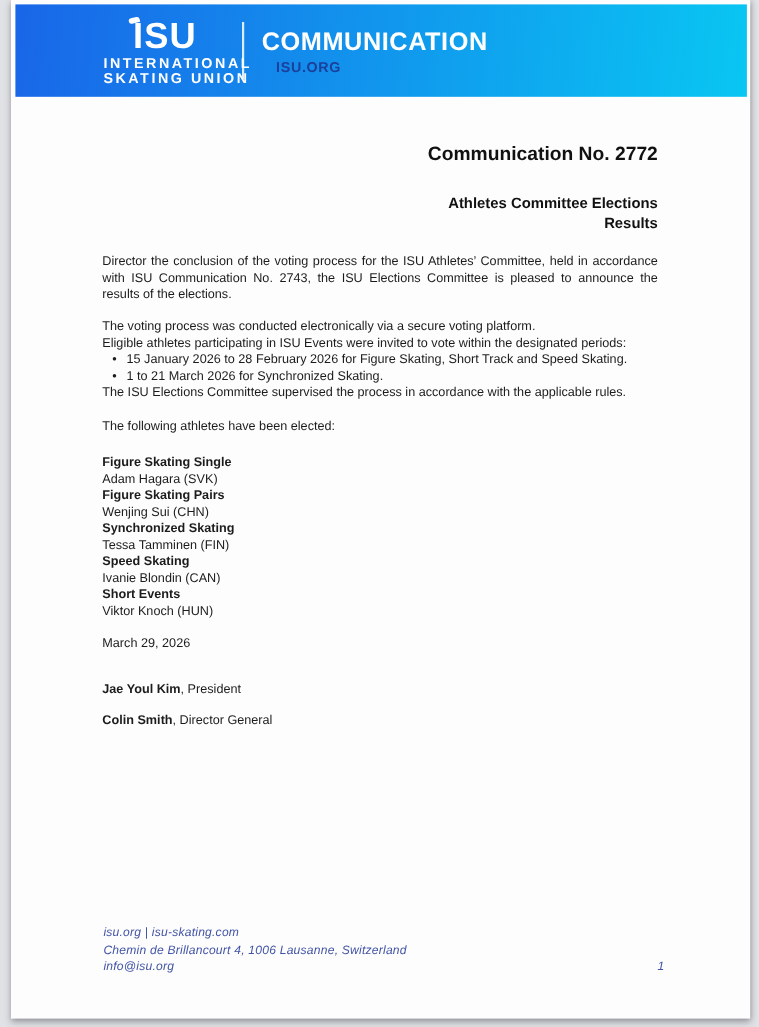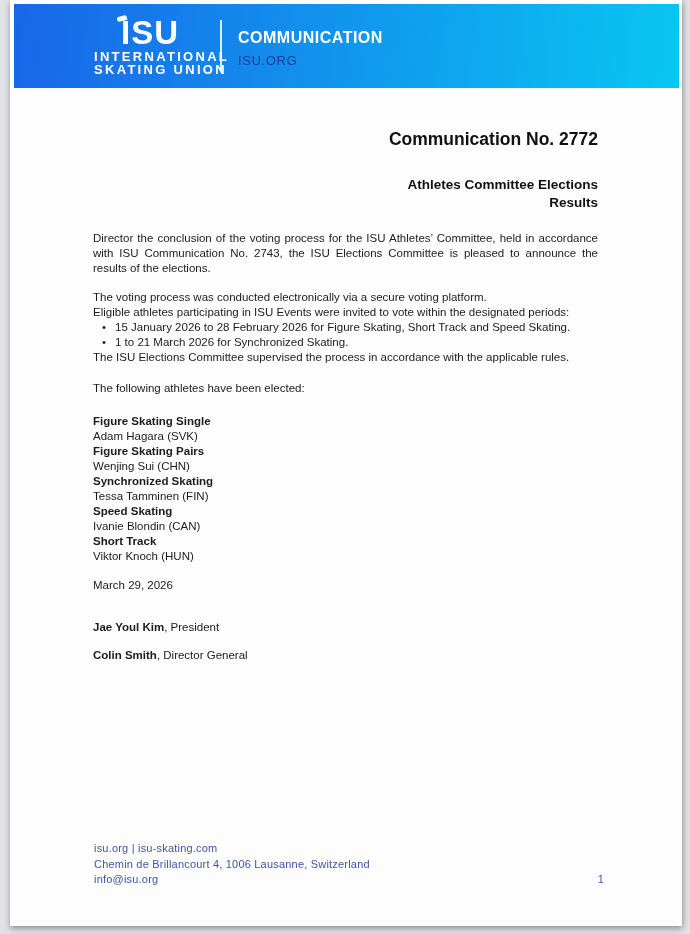--- a/index.html
+++ b/index.html
@@ -30,22 +30,22 @@
     font-size:33px; font-weight:800; line-height:30px; letter-spacing:1px;
     position:relative; display:inline-block;
   }
   .logo-isu::before {             
     content:""; position:absolute; left:-4px; top:-2px;
     width:10px; height:5px; background:#fff; border-radius:3px 3px 0 3px;
     transform:rotate(-14deg);
   }
   .logo-sub { font-size:13px; font-weight:700; letter-spacing:2.3px; line-height:9px; margin-top:4px; white-space:nowrap; }
   .banner-divider { width:2px; height:52px; background:rgba(255,255,255,.85); margin:0 16px 0 14px; flex:none; }
-  .banner-title { font-size:16px; font-weight:800; letter-spacing:.5px; line-height:25px; }
-  .banner-subtitle { font-size:13px; font-weight:400; letter-spacing:.6px; color:#1b3f9a; margin-top:3px; }
+  .banner-title { font-size:23px; font-weight:800; letter-spacing:.5px; line-height:25px; }
+  .banner-subtitle { font-size:13px; font-weight:700; letter-spacing:.6px; color:#1b3f9a; margin-top:3px;margin-left:13px; }
   
   .content {
     position:absolute; left:0; top:88px; right:0;
     padding:0 84px 0 83px;
     color:#1c1c1c;
     font-size:11.5px; line-height:15px;
   }
   .doc-title { margin-top:44px; text-align:right; font-size:17.5px; font-weight:700; color:#111; }
   .doc-subtitle { margin-top:29px; text-align:right; font-size:13.5px; font-weight:700; line-height:18px; color:#111; }
   .para { margin-top:14px; }
@@ -54,21 +54,21 @@
   .bullet-dot { width:22px; padding-left:9px; flex:none; }
   .elected-block { }
   .bold { font-weight:700; }
   .sig { margin-top:13px; }
   .sig.first { margin-top:27px; }
   
   .footer {
     position:absolute; left:84px; right:78px; top:841px;
     display:flex; justify-content:space-between; align-items:flex-end;
     color:var(--footer-color,#4254a6);
-    font-size:11px; line-height:15.5px; letter-spacing:.2px;
+    font-size:11px; line-height:15.5px; letter-spacing:.2px;font-style:italic;
   }
   .page-number { font-size:11px; margin-top:2px; }
 </style>
 </head>
 <body>
 
 <div class="page">
 
   <div class="banner" style="--grad-left: #1966e8; --grad-right: #09c6f2;">
     <div class="logo-block">
@@ -120,21 +120,21 @@
     </div>
     <div class="elected-block">
       <div class="bold">Synchronized Skating</div>
       <div>Tessa Tamminen (FIN)</div>
     </div>
     <div class="elected-block">
       <div class="bold">Speed Skating</div>
       <div>Ivanie Blondin (CAN)</div>
     </div>
     <div class="elected-block">
-      <div class="bold">Short Track</div>
+      <div class="bold">Short Events</div>
       <div>Viktor Knoch (HUN)</div>
     </div>
 
 
     <div class="para">March 29, 2026</div>
 
     <div class="sig first"><span class="bold">Jae Youl Kim</span><span>, President</span></div>
     <div class="sig"><span class="bold">Colin Smith</span><span>, Director General</span></div>
 
   </div>

